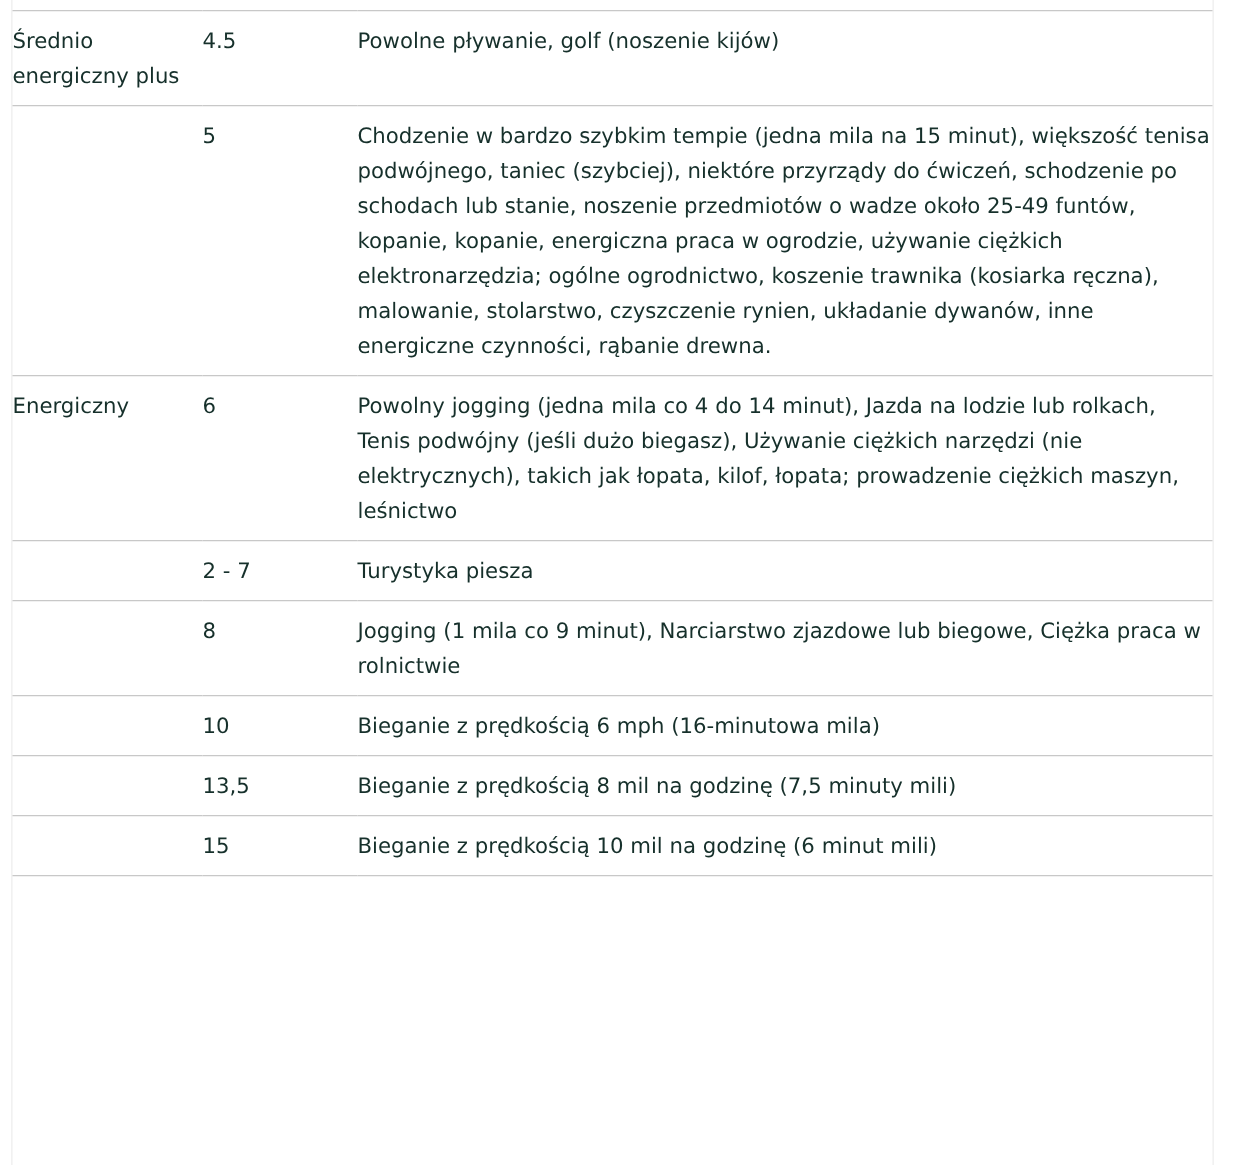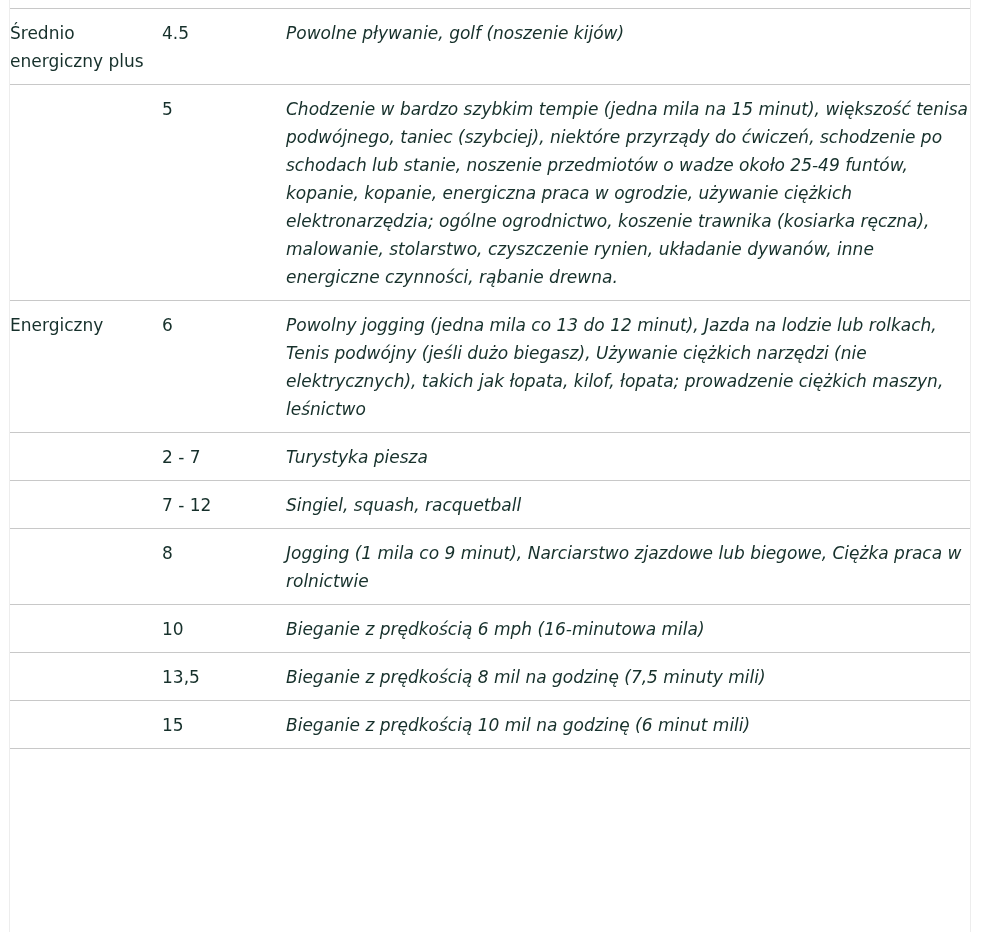--- a/index.html
+++ b/index.html
@@ -40,21 +40,21 @@
     padding:10px 0 9px 0;
     border-top:1px solid var(--row-border);
     color:var(--text-color);
     word-wrap:break-word;
   }
   table.met-table tr:last-child td{
     border-bottom:1px solid var(--row-border);
   }
   td.cat{padding-left:7px;padding-right:10px;}
   td.met{padding-right:8px;}
-  td.desc{padding-right:20px;font-style:italic;}
+  td.desc{padding-right:20px;}
 </style>
 </head>
 <body>
 
 <div class="frame">
   <table class="met-table">
     <colgroup>
       <col class="c-category">
       <col class="c-met">
       <col class="c-desc">
@@ -66,31 +66,26 @@
     <td class="desc">Powolne pływanie, golf (noszenie kijów)</td>
   </tr>
         <tr>
     <td class="cat"></td>
     <td class="met">5</td>
     <td class="desc">Chodzenie w bardzo szybkim tempie (jedna mila na 15 minut), większość tenisa podwójnego, taniec (szybciej), niektóre przyrządy do ćwiczeń, schodzenie po schodach lub stanie, noszenie przedmiotów o wadze około 25-49 funtów, kopanie, kopanie, energiczna praca w ogrodzie, używanie ciężkich elektronarzędzia; ogólne ogrodnictwo, koszenie trawnika (kosiarka ręczna), malowanie, stolarstwo, czyszczenie rynien, układanie dywanów, inne energiczne czynności, rąbanie drewna.</td>
   </tr>
         <tr>
     <td class="cat">Energiczny</td>
     <td class="met">6</td>
-    <td class="desc">Powolny jogging (jedna mila co 13 do 12 minut), Jazda na lodzie lub rolkach, Tenis podwójny (jeśli dużo biegasz), Używanie ciężkich narzędzi (nie elektrycznych), takich jak łopata, kilof, łopata; prowadzenie ciężkich maszyn, leśnictwo</td>
+    <td class="desc">Powolny jogging (jedna mila co 4 do 14 minut), Jazda na lodzie lub rolkach, Tenis podwójny (jeśli dużo biegasz), Używanie ciężkich narzędzi (nie elektrycznych), takich jak łopata, kilof, łopata; prowadzenie ciężkich maszyn, leśnictwo</td>
   </tr>
         <tr>
     <td class="cat"></td>
     <td class="met">2 - 7</td>
     <td class="desc">Turystyka piesza</td>
-  </tr>
-        <tr>
-    <td class="cat"></td>
-    <td class="met">7 - 12</td>
-    <td class="desc">Singiel, squash, racquetball</td>
   </tr>
         <tr>
     <td class="cat"></td>
     <td class="met">8</td>
     <td class="desc">Jogging (1 mila co 9 minut), Narciarstwo zjazdowe lub biegowe, Ciężka praca w rolnictwie</td>
   </tr>
         <tr>
     <td class="cat"></td>
     <td class="met">10</td>
     <td class="desc">Bieganie z prędkością 6 mph (16-minutowa mila)</td>

